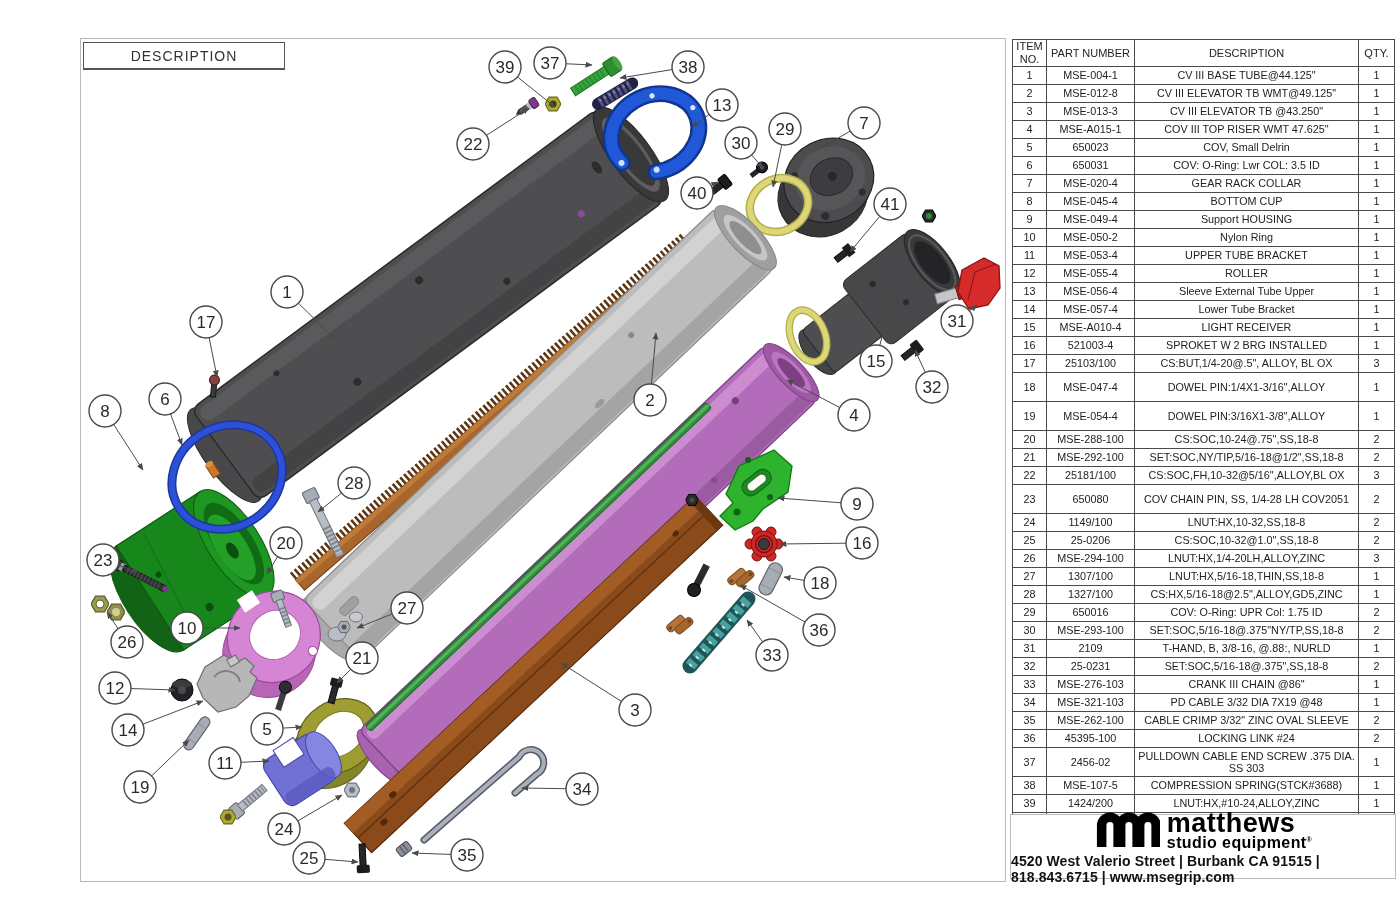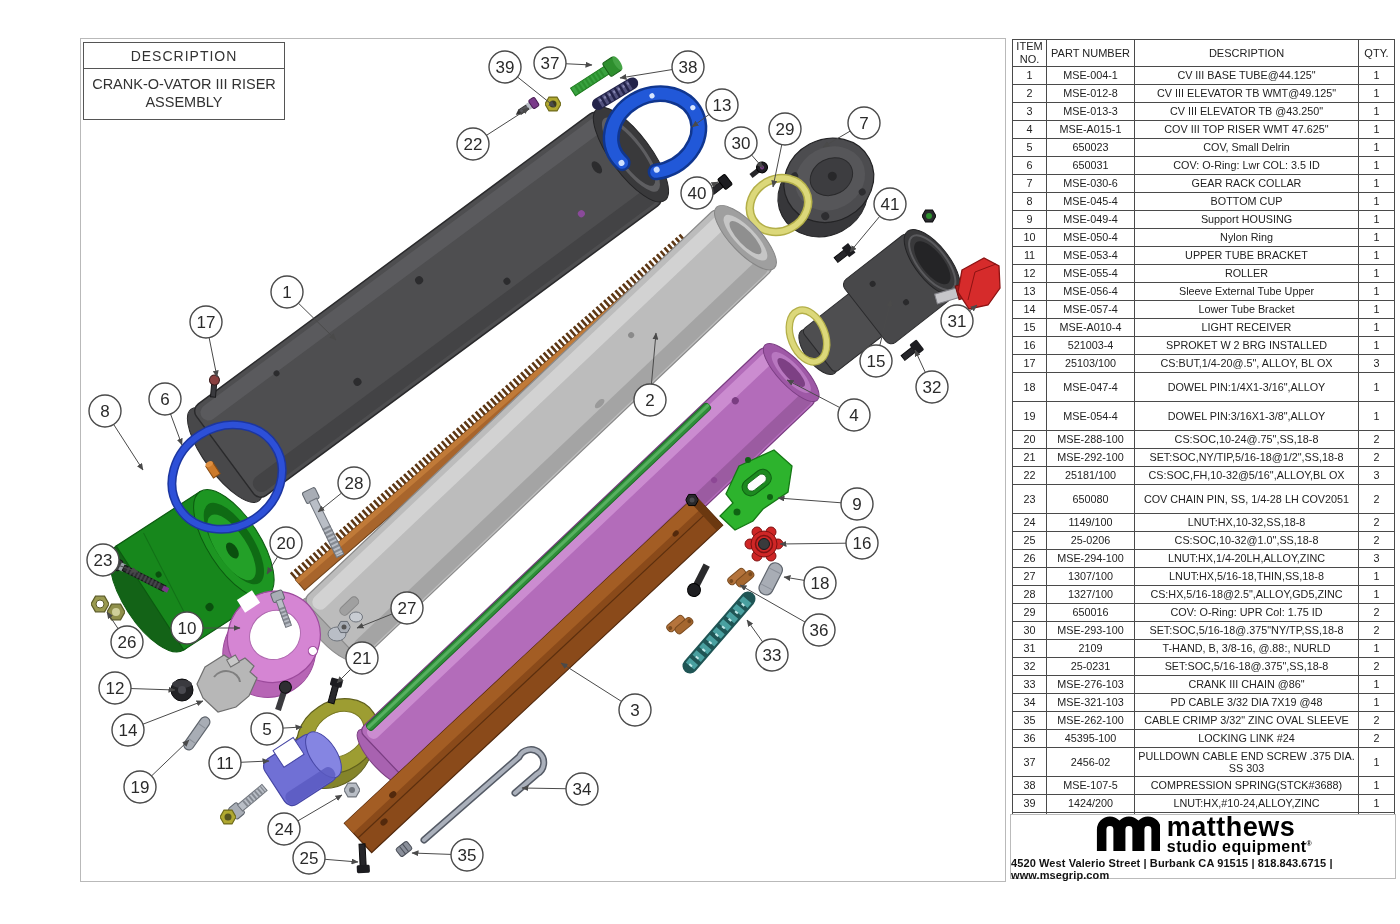--- a/index.html
+++ b/index.html
@@ -27,21 +27,21 @@
   #diagram-svg{position:absolute;left:0;top:0;width:1400px;height:924px;}
   
   .logo-box{position:absolute;left:1010px;top:814px;width:386px;height:65px;
        box-sizing:border-box;border:1px solid #bbb;display:flex;flex-direction:column;
        align-items:center;justify-content:center;background:#fff;}
   .brand-row{display:flex;align-items:flex-end;gap:7px;}
   .brand-text{display:flex;flex-direction:column;align-items:flex-start;}
   .brand-name{font-size:27px;font-weight:bold;letter-spacing:.5px;line-height:.85;color:#000;}
   .brand-sub{font-size:16px;font-weight:bold;letter-spacing:.4px;line-height:1;color:#000;}
   .brand-reg{font-size:7px;vertical-align:super;}
-  .logo-addr{font-size:11px;font-weight:bold;color:#111;margin-top:2px;letter-spacing:.1px;}
+  .logo-addr{font-size:14px;font-weight:bold;color:#111;margin-top:2px;letter-spacing:.1px;}
 </style>
 </head>
 <body>
 
 <div class="sheet-border"></div>
 
 <svg id="diagram-svg" viewBox="0 0 1400 924" xmlns="http://www.w3.org/2000/svg">
   <defs>
     <marker id="arrow" markerWidth="7" markerHeight="6" refX="6.5" refY="3" orient="auto" markerUnits="userSpaceOnUse">
       <path d="M0,0 L7,3 L0,6 Z" fill="#4a4a4a"></path>
@@ -617,21 +617,20 @@
       <g>
         <line x1="879.7570496053684" y1="216.291540473558" x2="850" y2="252" stroke="#4a4a4a" stroke-width="1" marker-end="url(#arrow)"></line>
         <circle cx="890" cy="204" r="16" fill="#fff" stroke="#4a4a4a" stroke-width="1.4"></circle>
         <text x="890" y="204" dy="0.36em" text-anchor="middle" font-size="17" fill="#2a2a2a">41</text>
       </g>
     </g>
 </svg>
 
 <div class="desc-box">
   <div class="desc-header">DESCRIPTION</div>
-  <div class="desc-title">CRANK-O-VATOR III RISER ASSEMBLY</div>
 </div>
 
 <table class="bom">
   <colgroup>
     <col style="width:34px">
       <col style="width:88px">
       <col style="width:224px">
       <col style="width:36px">
   </colgroup>
   <thead>
@@ -674,39 +673,39 @@
         <td>1</td>
       </tr>
       <tr class="n">
         <td>6</td>
         <td>650031</td>
         <td class="dcell">COV: O-Ring: Lwr COL: 3.5 ID</td>
         <td>1</td>
       </tr>
       <tr class="n b">
         <td>7</td>
-        <td>MSE-030-6</td>
+        <td>MSE-020-4</td>
         <td class="dcell">GEAR RACK COLLAR</td>
         <td>1</td>
       </tr>
       <tr class="n b">
         <td>8</td>
         <td>MSE-045-4</td>
         <td class="dcell">BOTTOM CUP</td>
         <td>1</td>
       </tr>
       <tr class="n">
         <td>9</td>
         <td>MSE-049-4</td>
         <td class="dcell">Support HOUSING</td>
         <td>1</td>
       </tr>
       <tr class="n">
         <td>10</td>
-        <td>MSE-050-4</td>
+        <td>MSE-050-2</td>
         <td class="dcell">Nylon Ring</td>
         <td>1</td>
       </tr>
       <tr class="n b">
         <td>11</td>
         <td>MSE-053-4</td>
         <td class="dcell">UPPER TUBE BRACKET</td>
         <td>1</td>
       </tr>
       <tr class="n">

